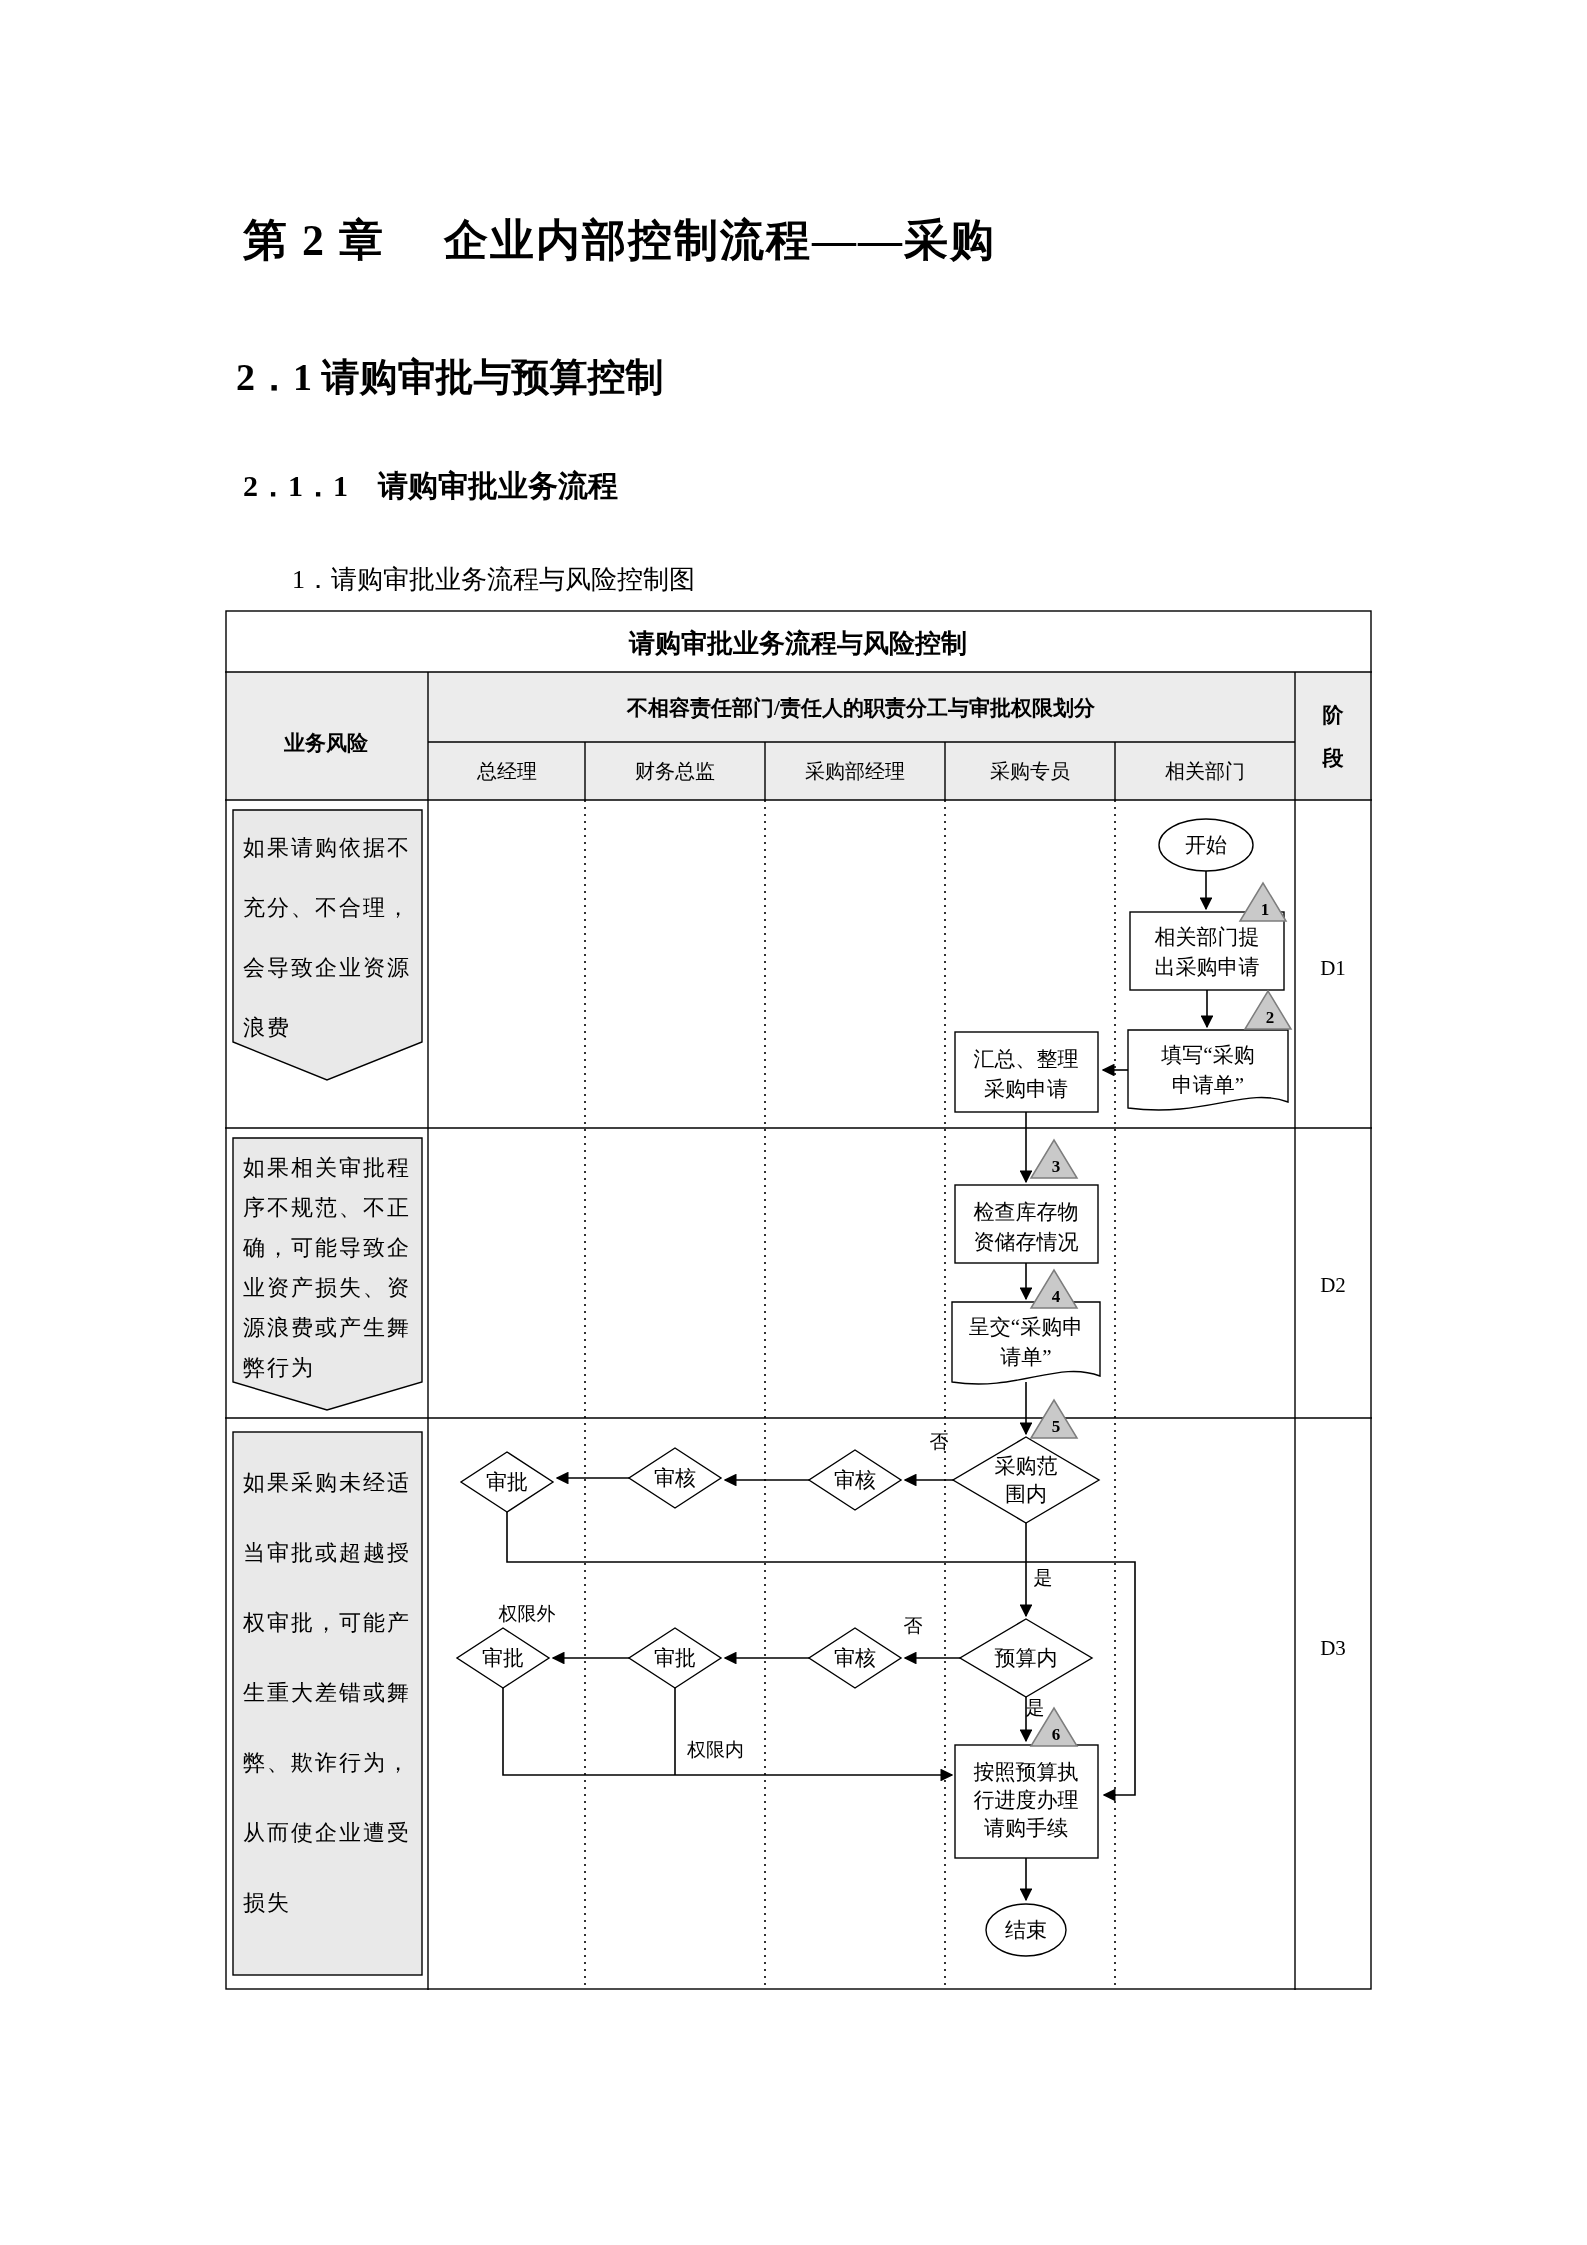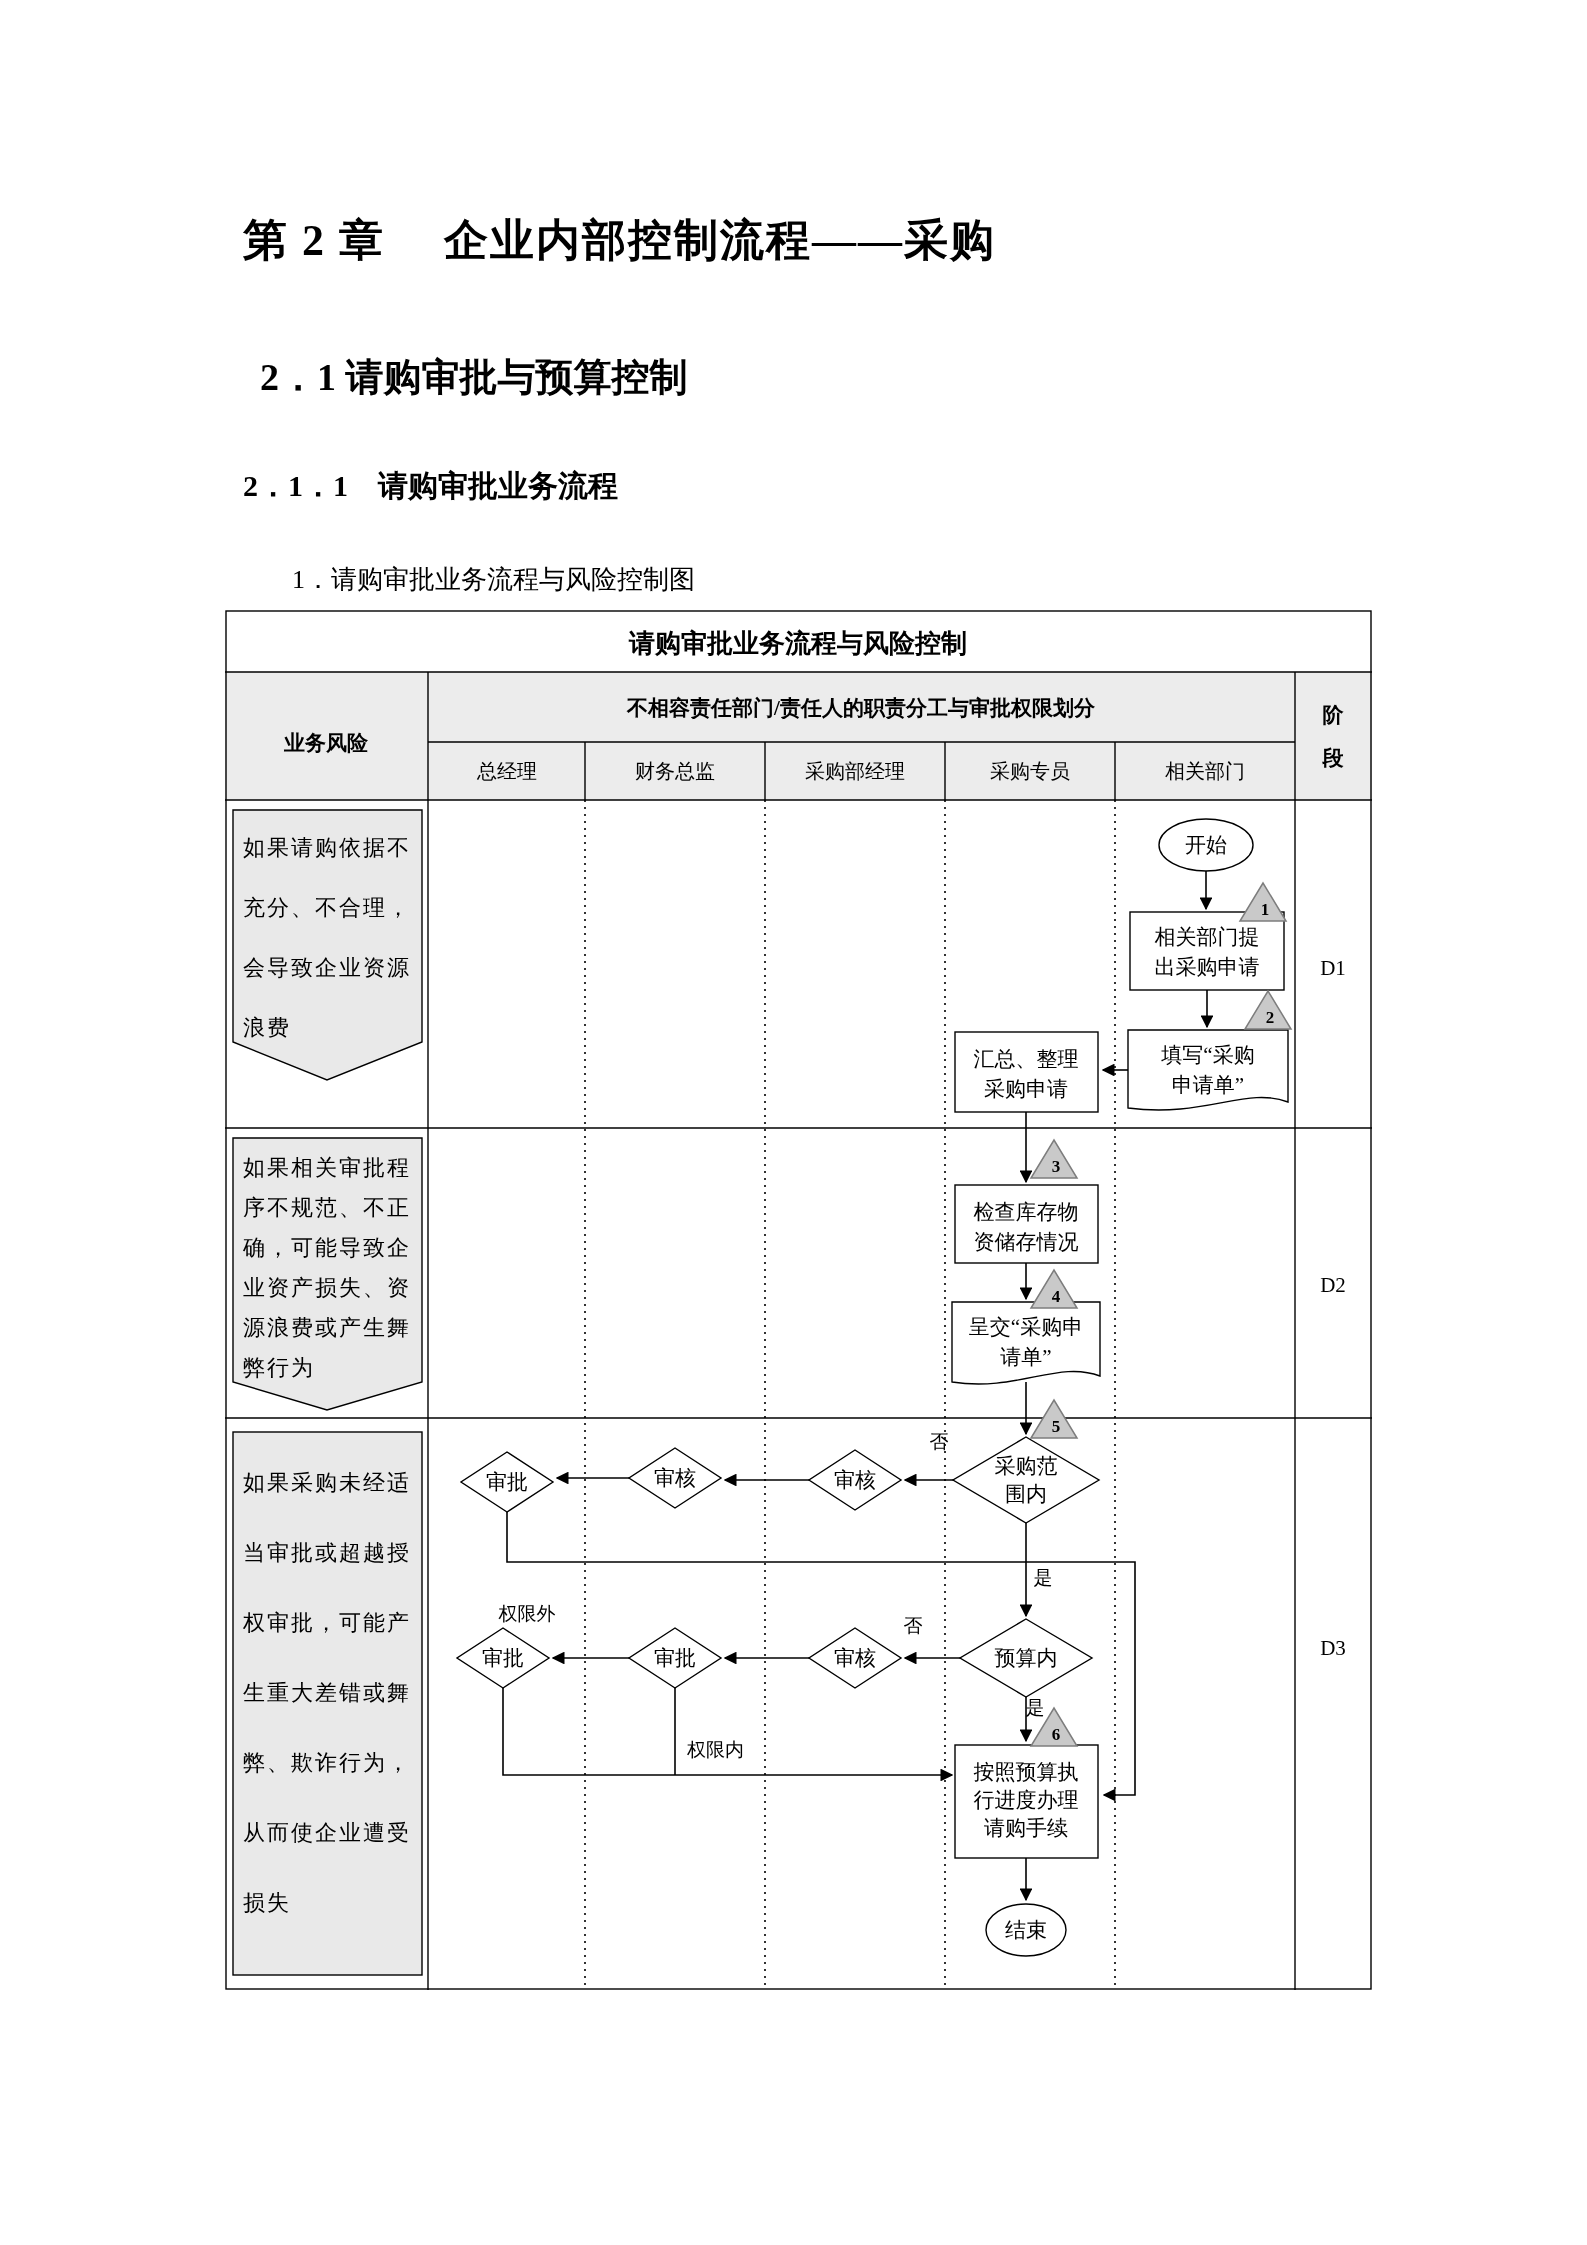--- a/index.html
+++ b/index.html
@@ -1,21 +1,21 @@
 <!DOCTYPE html>
 <html><head>
 <meta charset="utf-8">
 <style>
   html,body { margin:0; padding:0; background:#fff; }
   .page {
     position:relative; width:1587px; height:2058px; background:#ffffff;
     font-family:"Liberation Serif","DejaVu Serif",serif; color:#000; overflow:hidden;
   }
   .h-chapter   { position:absolute; left:243px; top:182px; font-size:44px; font-weight:bold; letter-spacing:2px; white-space:pre; }
-  .h-section   { position:absolute; left:260px; top:320px; font-size:38px; font-weight:bold; white-space:pre; }
+  .h-section   { position:absolute; left:236px; top:320px; font-size:38px; font-weight:bold; white-space:pre; }
   .h-subsection{ position:absolute; left:243px; top:450px; font-size:30px; font-weight:bold; white-space:pre;margin-top:16px; }
   .caption     { position:absolute; left:292px; top:562px; font-size:26px; white-space:pre; }
   .page-num    { position:absolute; left:1330px; top:2116px; font-size:22px; }
   svg.flow-table { position:absolute; left:225px; top:610px; font-family:"Liberation Serif","DejaVu Serif",serif; }
 
   
   .grid   { stroke:#000; stroke-width:1.4; fill:none; }
   .lane   { stroke:#000; stroke-width:1.6; stroke-dasharray:2 5; fill:none; }
   .hdrfill{ fill:#ececec; }
   .riskshape { fill:#e9e9e9; stroke:#000; stroke-width:1.4; }

